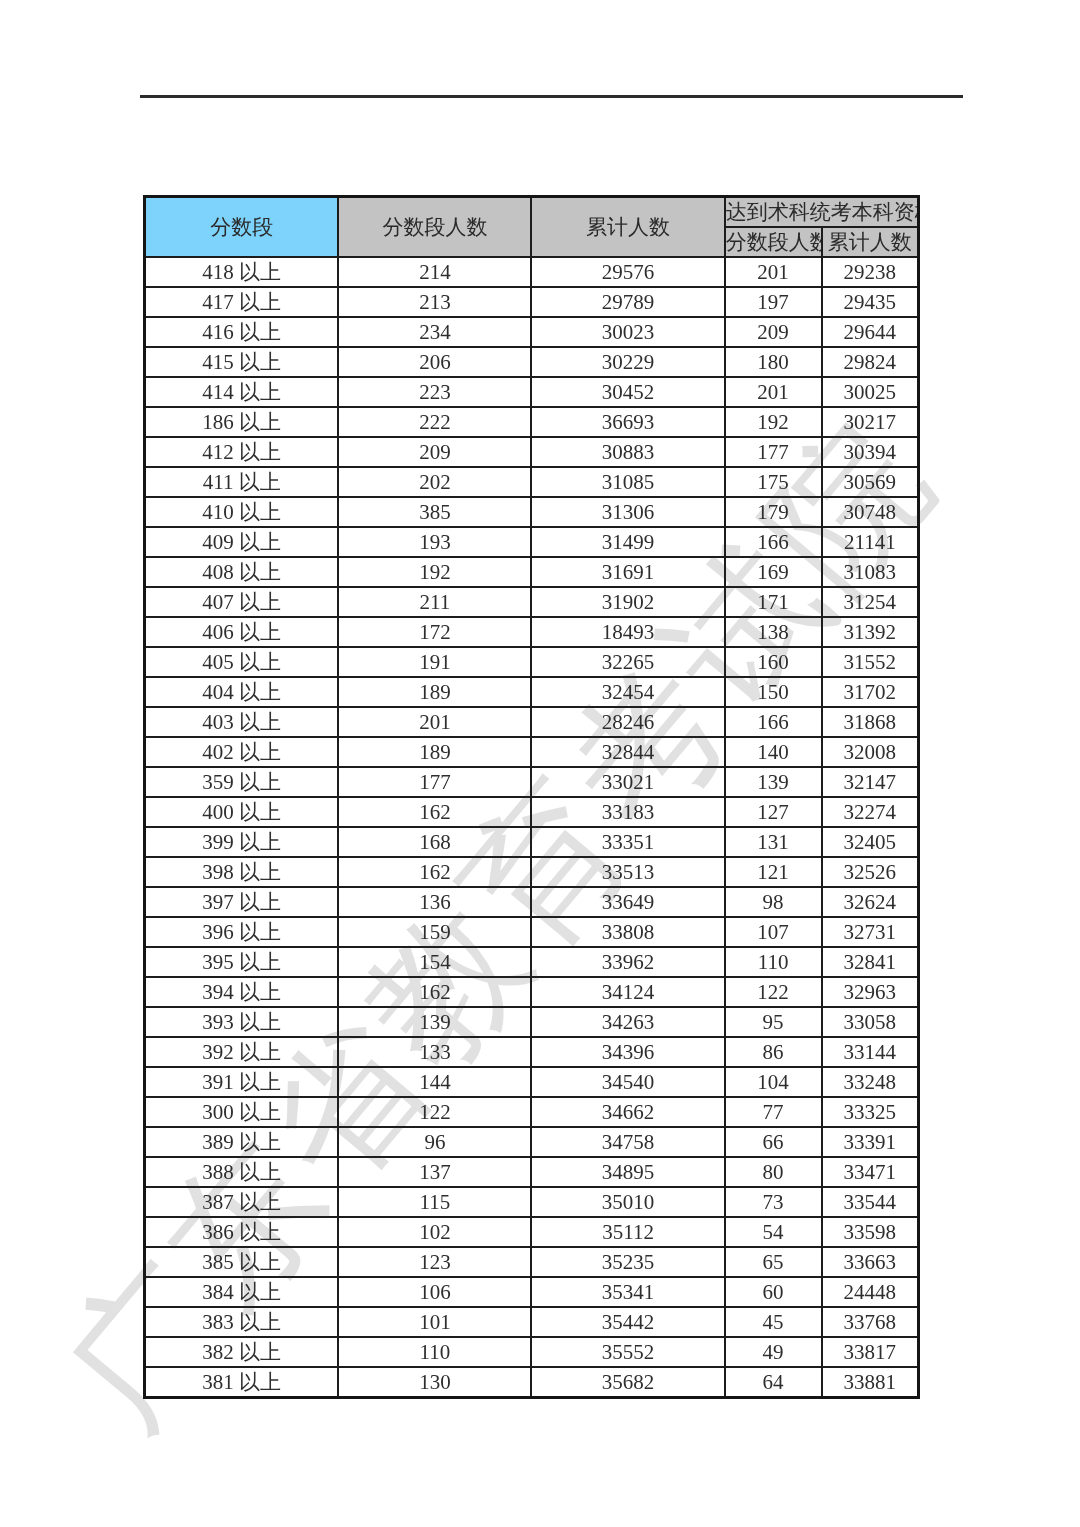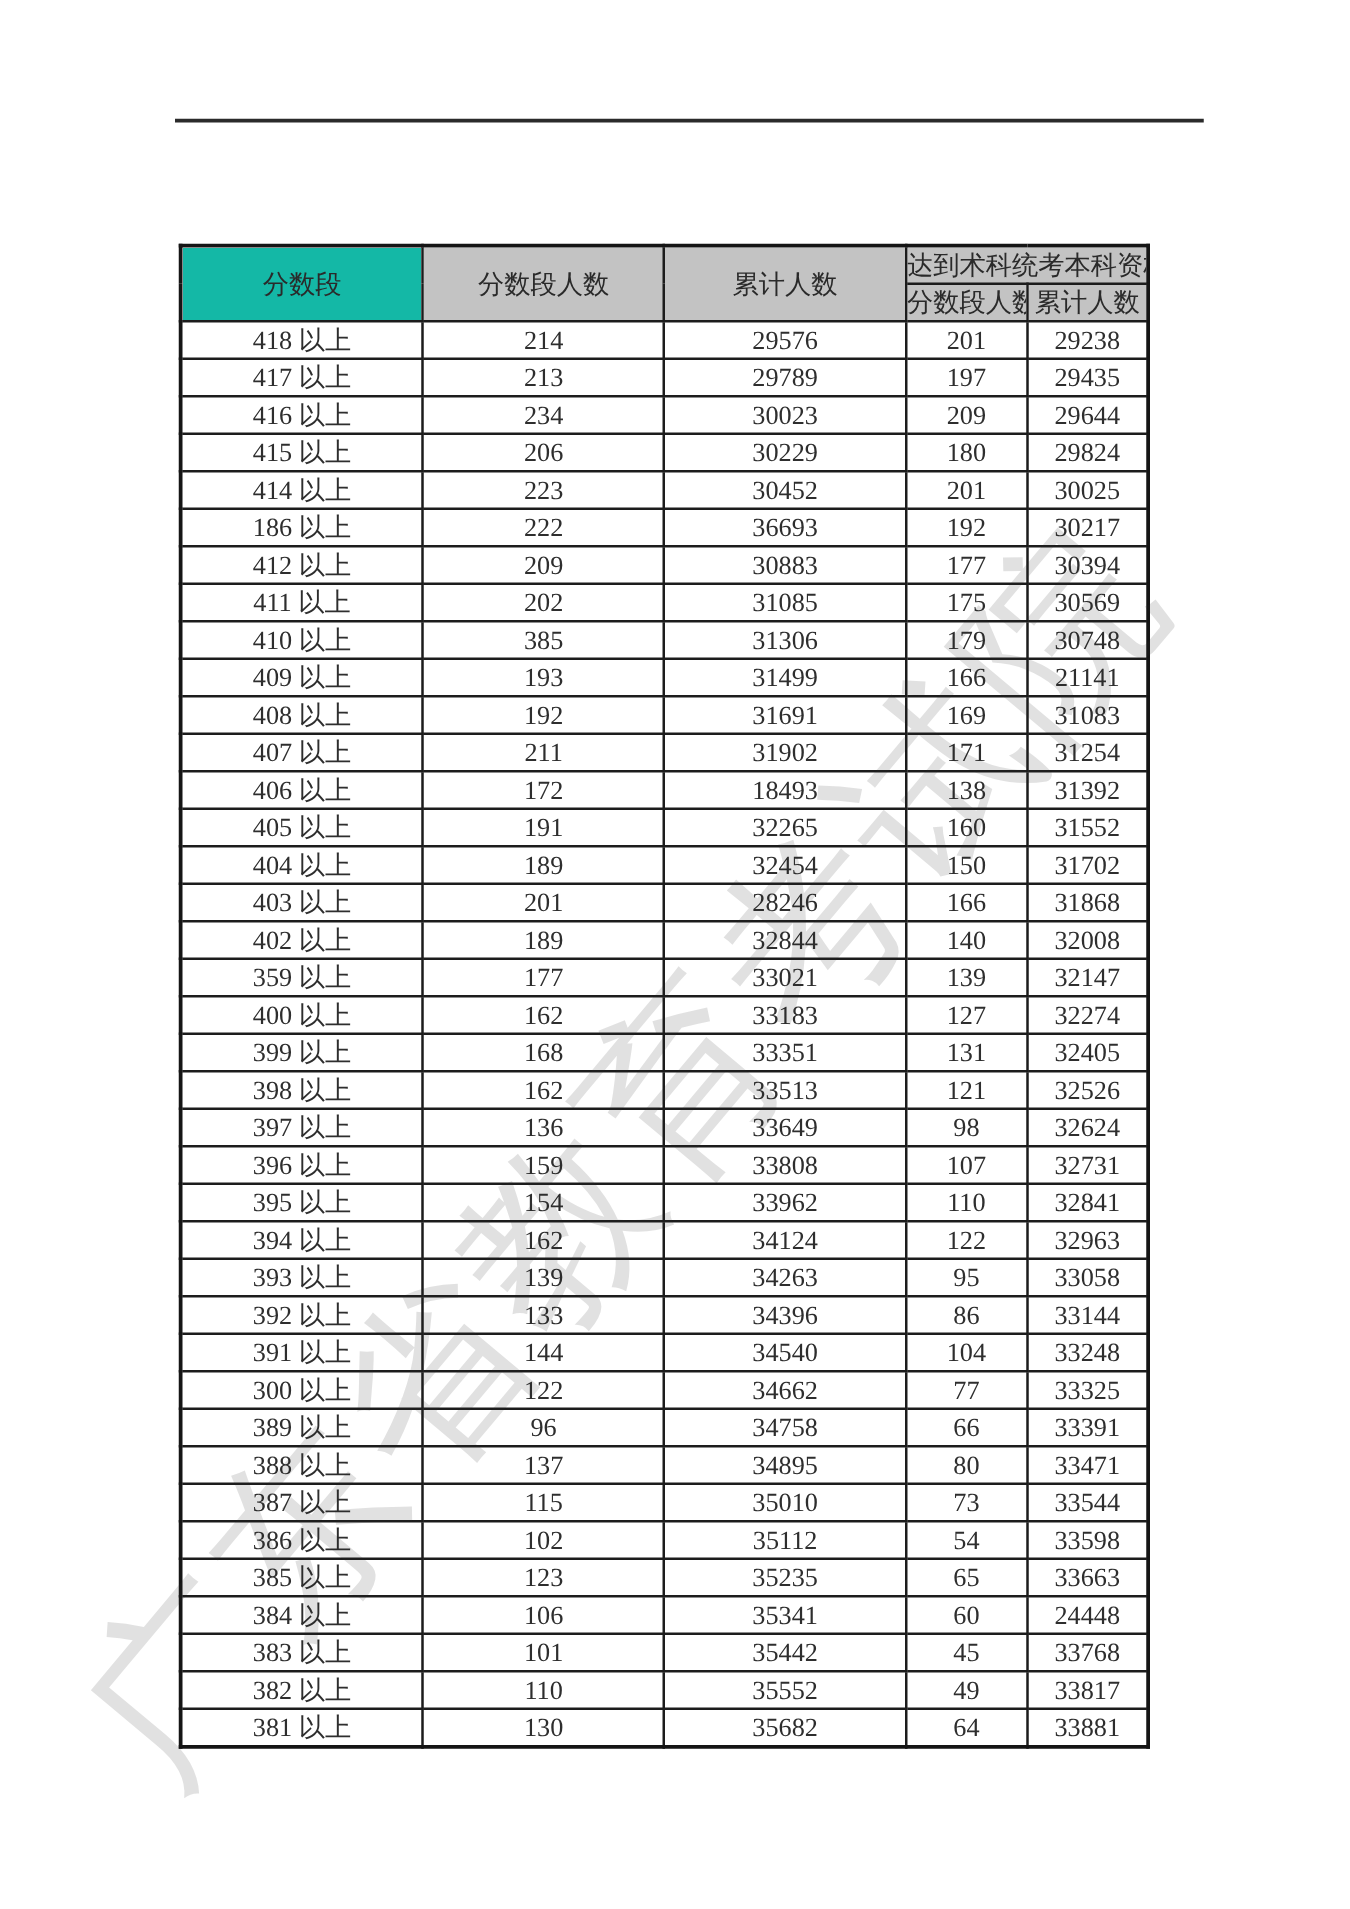--- a/index.html
+++ b/index.html
@@ -80,21 +80,21 @@
 
 <div class="page">
 
   <div class="top-rule"></div>
 
   <div class="watermark">广东省教育考试院</div>
 
   <table class="score-table">
     <thead>
       <tr>
-        <th rowspan="2" style="background: #14b8a6;">分数段</th>
+        <th rowspan="2" style="background: #7dd3fc;">分数段</th>
         <th rowspan="2" style="background: rgb(195, 195, 195);">分数段人数</th>
         <th rowspan="2" style="background: rgb(195, 195, 195);">累计人数</th>
         <th colspan="2" class="group-th" style="background: rgb(195, 195, 195);">达到术科统考本科资格线人数</th>
       </tr>
       <tr>
         <th style="background: rgb(195, 195, 195);">分数段人数</th>
         <th style="background: rgb(195, 195, 195);">累计人数</th>
       </tr>
     </thead>
     <tbody>

